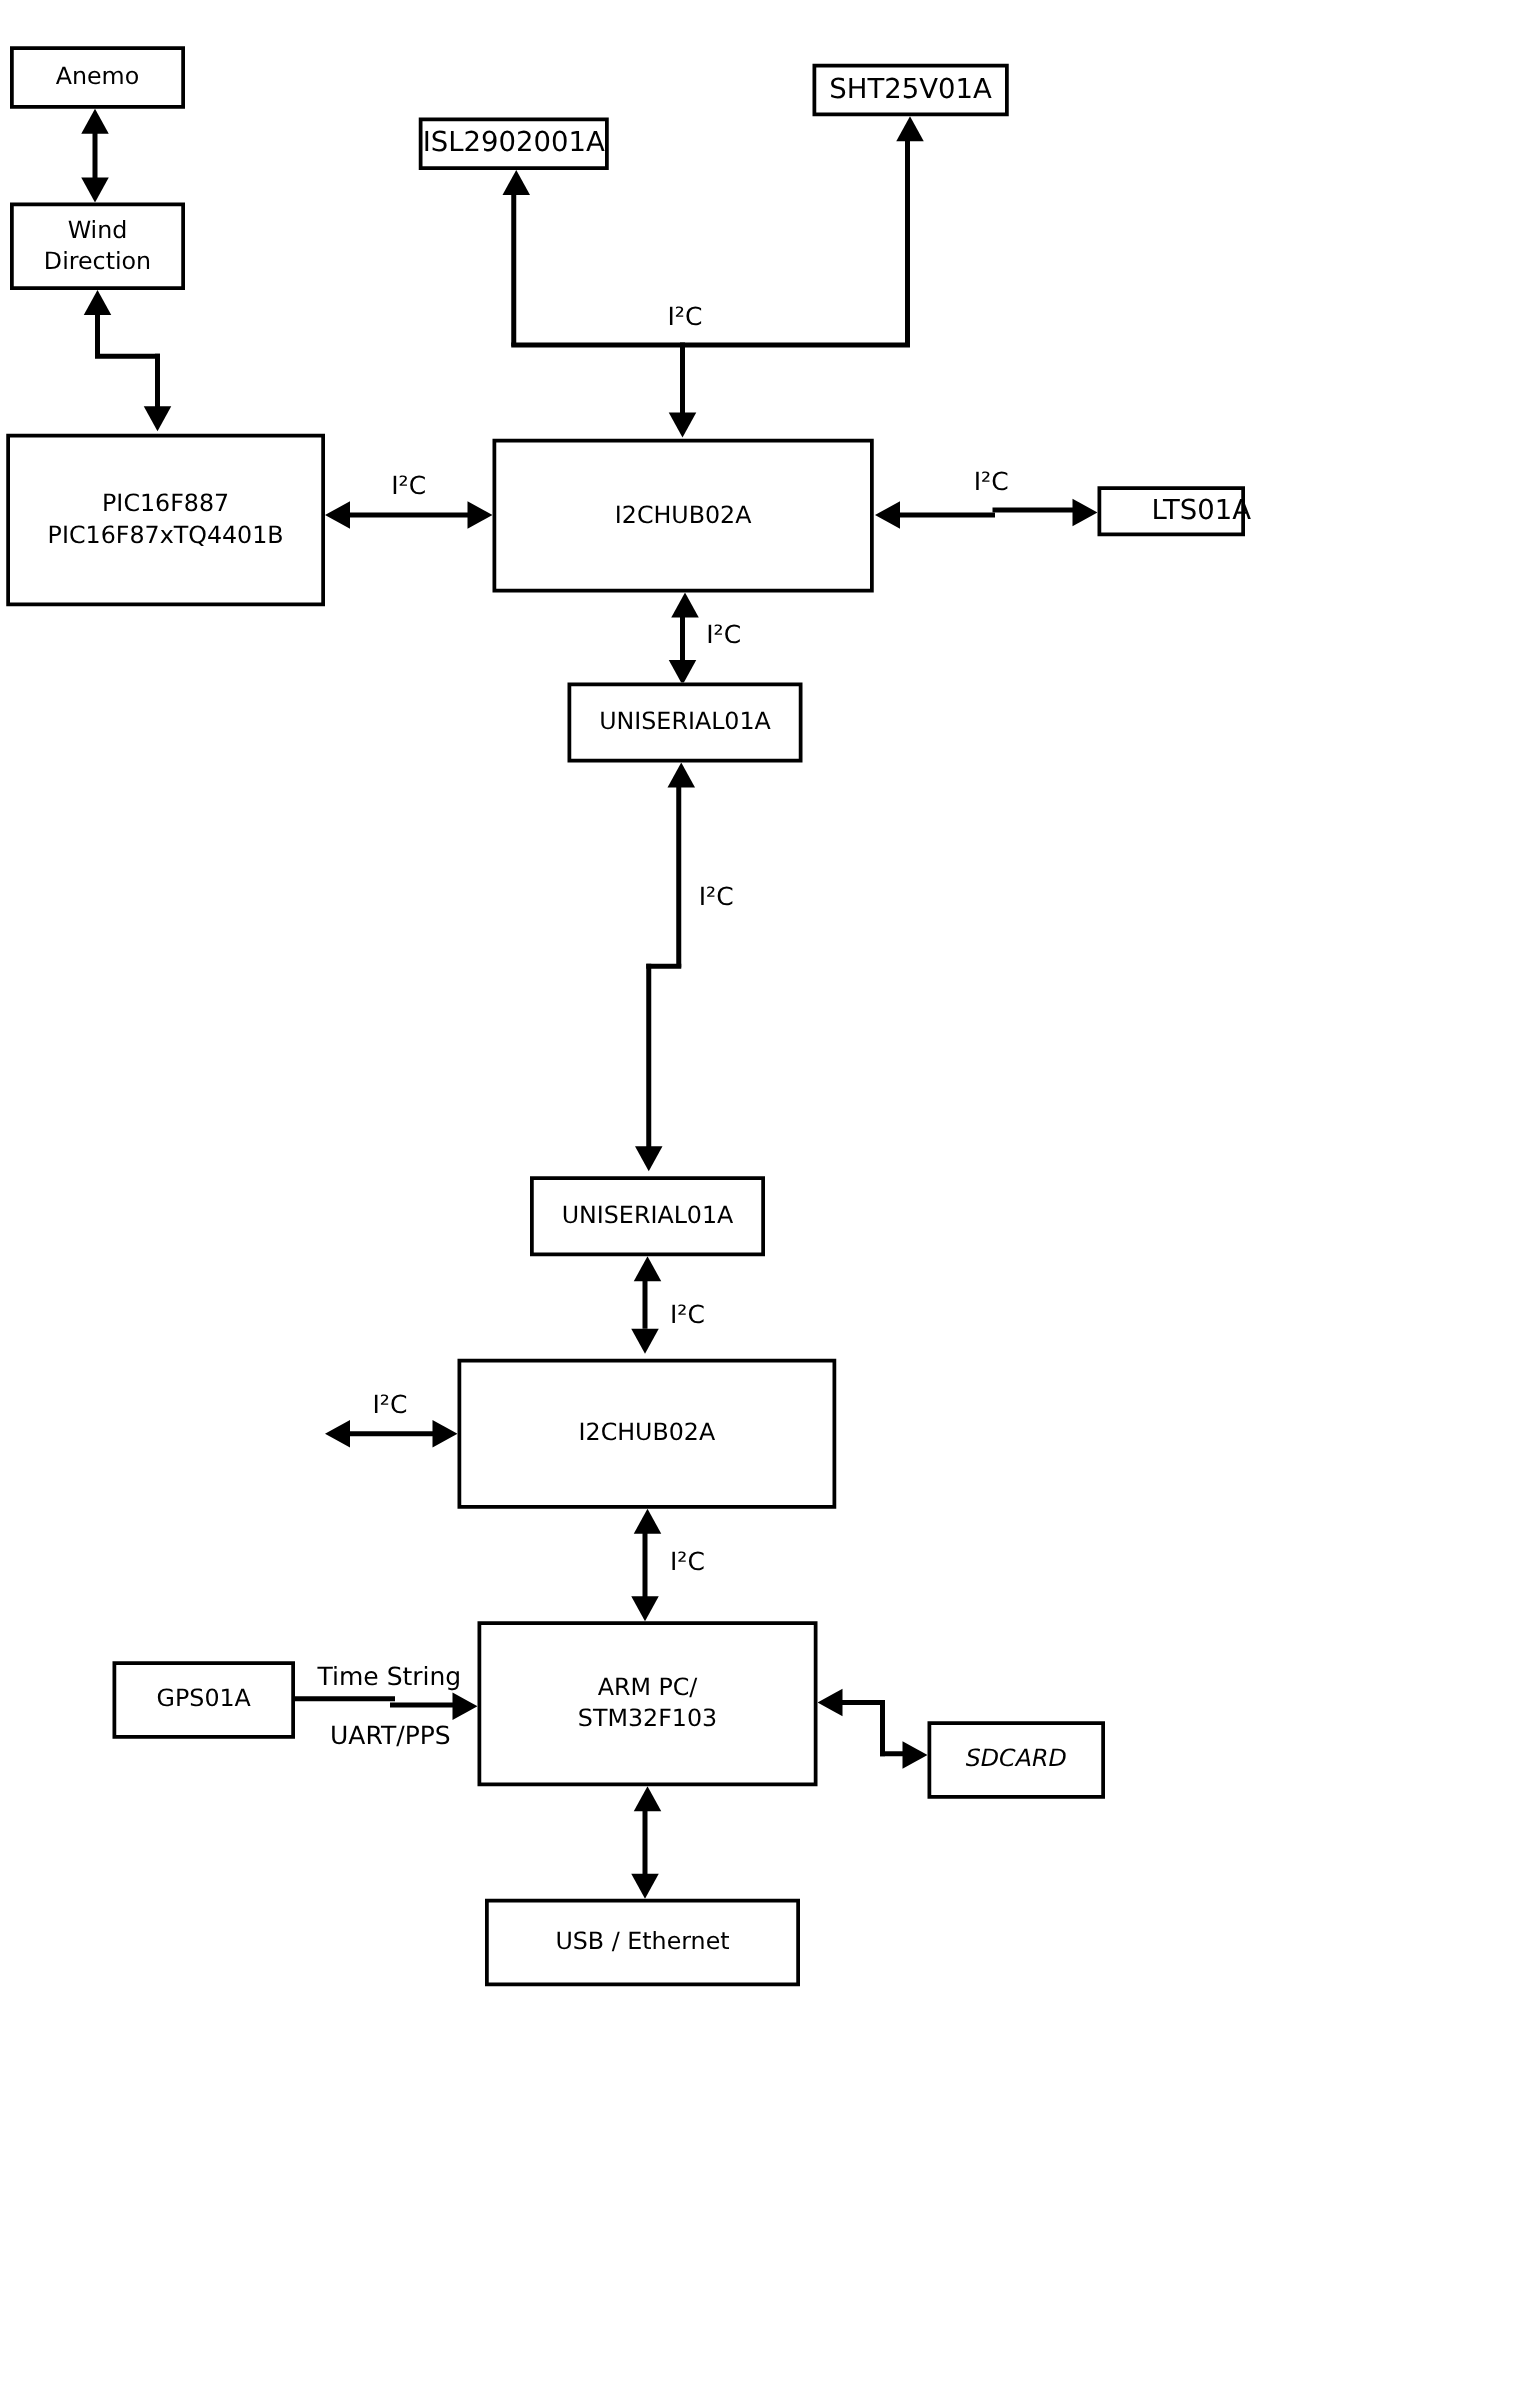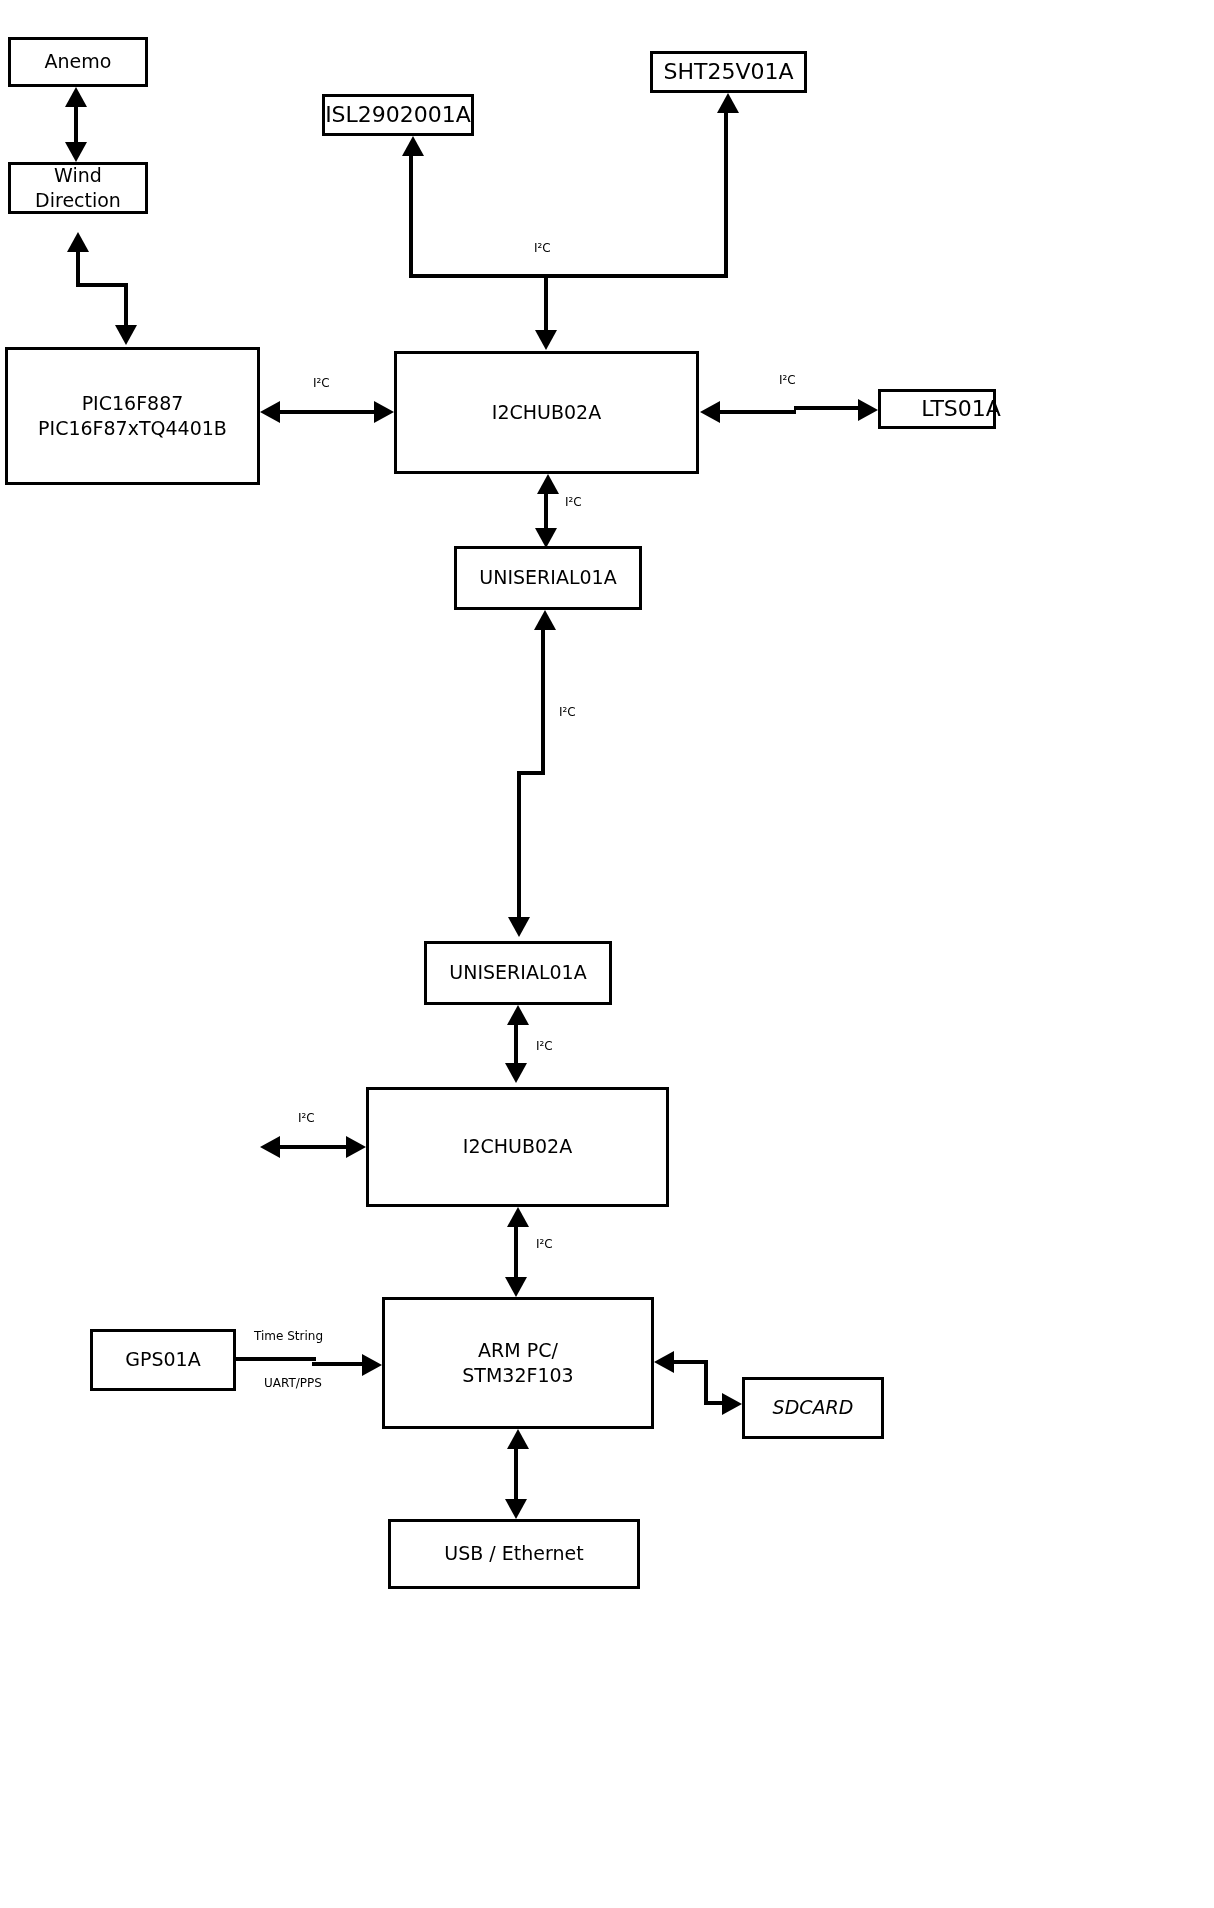--- a/index.html
+++ b/index.html
@@ -6,58 +6,58 @@
   body{font-family:"DejaVu Sans","Liberation Sans",sans-serif;}
   #canvas{position:relative;width:1214px;height:1908px;background:#ffffff;overflow:hidden;margin-top:29px;}
   .box{position:absolute;box-sizing:border-box;border:3px solid #000;background:#fff;
        display:flex;align-items:center;justify-content:center;text-align:center;
        font-size:19px;color:#000;line-height:1.32;z-index:3;}
   .box .lbl{white-space:pre-line;padding:0 6px;}
   .lbl-sm{font-size:22px;}
   .edge{position:absolute;background:#000;z-index:1;}
   .h{height:4px;}
   .v{width:4px;}
-  .cap{position:absolute;font-size:12px;color:#000;z-index:4;background:transparent;
+  .cap{position:absolute;font-size:20px;color:#000;z-index:4;background:transparent;
        white-space:nowrap;}
   .ah{position:absolute;width:0;height:0;z-index:2;}
   .ah-up{border-left:11px solid transparent;border-right:11px solid transparent;border-bottom:20px solid #000;}
   .ah-down{border-left:11px solid transparent;border-right:11px solid transparent;border-top:20px solid #000;}
   .ah-left{border-top:11px solid transparent;border-bottom:11px solid transparent;border-right:20px solid #000;}
   .ah-right{border-top:11px solid transparent;border-bottom:11px solid transparent;border-left:20px solid #000;}
 </style>
 </head>
 <body>
 
 <div id="canvas">
 
   <div class="box" style="left:8px;top:8px;width:140px;height:50px;">
     <span class="lbl">Anemo</span>
   </div>
 
   <div class="edge v" style="left:74px;top:66px;height:62px;"></div>
   <div class="ah ah-up" style="left:65px;top:58px;"></div>
   <div class="ah ah-down" style="left:65px;top:113px;"></div>
 
-  <div class="box" style="left:8px;top:133px;width:140px;height:52px;">
+  <div class="box" style="left:8px;top:133px;width:140px;height:70px;">
     <span class="lbl">Wind
 Direction</span>
   </div>
 
   <div class="ah ah-up" style="left:67px;top:203px;"></div>
   <div class="edge v" style="left:76px;top:221px;height:35px;"></div>
   <div class="edge h" style="left:76px;top:254px;width:52px;"></div>
   <div class="edge v" style="left:124px;top:254px;height:44px;"></div>
   <div class="ah ah-down" style="left:115px;top:296px;"></div>
 
   <div class="box" style="left:5px;top:318px;width:255px;height:138px;">
     <span class="lbl">PIC16F887
 PIC16F87xTQ4401B</span>
   </div>
 
-  <div class="box" style="left:322px;top:65px;width:152px;height:42px;">
+  <div class="box" style="left:335px;top:65px;width:152px;height:42px;">
     <span class="lbl lbl-sm">ISL2902001A</span>
   </div>
 
   <div class="box" style="left:650px;top:22px;width:157px;height:42px;">
     <span class="lbl lbl-sm">SHT25V01A</span>
   </div>
 
   <div class="ah ah-up" style="left:402px;top:107px;"></div>
   <div class="edge v" style="left:409px;top:125px;height:123px;"></div>
 

